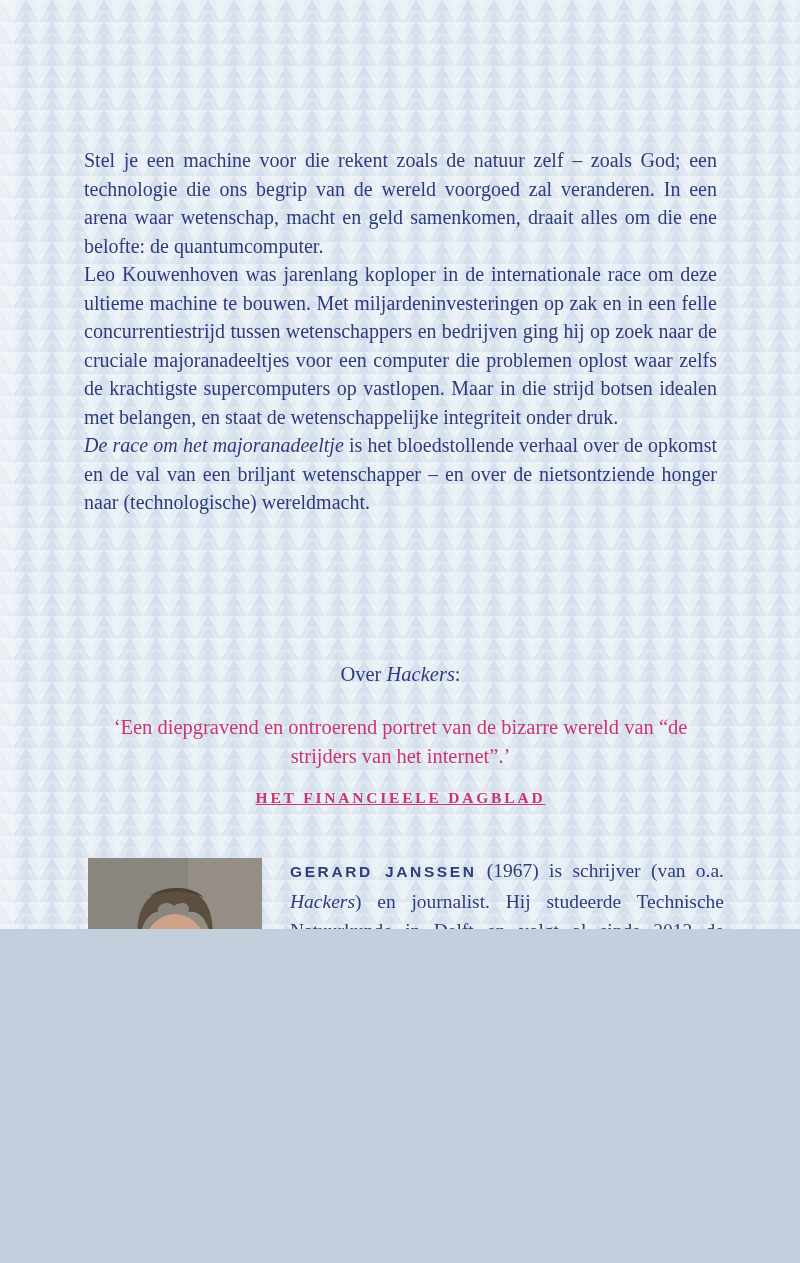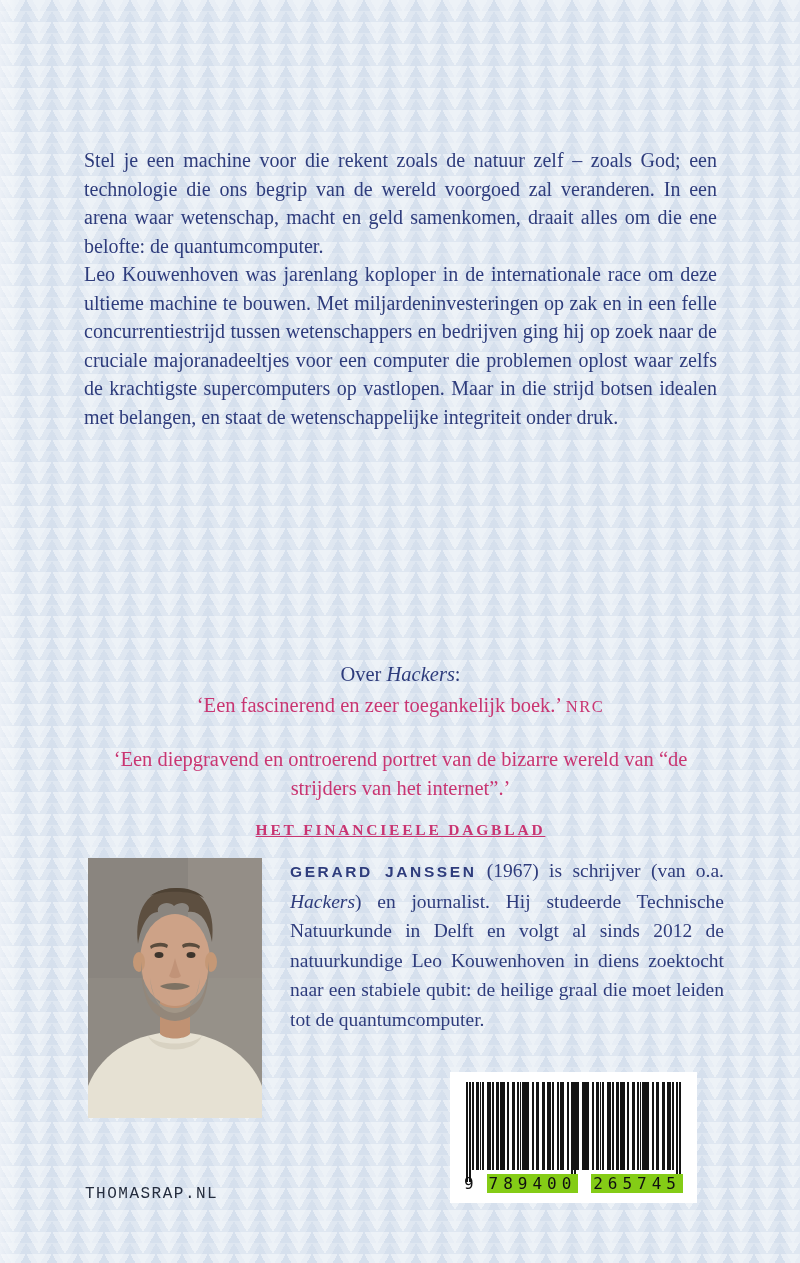--- a/index.html
+++ b/index.html
@@ -1,19 +1,19 @@
 <!DOCTYPE html>
 <html lang="nl"><head>
 <meta charset="utf-8">
 <style>
   * { margin:0; padding:0; box-sizing:border-box; }
   html,body { background:#c3cfdd; }
   .page {
     position:relative;
-    width:800px; height:1263px;
+    width:800px; height:929px;
     margin:0 auto;
     overflow:hidden;
     background-color:#dfe7f1;
     background-image:
       conic-gradient(from 330deg at 50% 100%, rgba(255,255,255,0.45) 60deg, rgba(255,255,255,0) 0),
       conic-gradient(from 150deg at 50% 0%,  rgba(199,212,230,0.40) 60deg, rgba(199,212,230,0) 0);
     background-size: 26px 22px, 26px 22px;
     background-position: 0 0, 13px 11px;
     font-family:"Liberation Serif", serif;
     color:#2e3c7c;
@@ -99,25 +99,25 @@
 </head>
 <body>
 
 <div class="page">
 
   <div class="spine-highlight"></div>
 
   <section class="blurb">
     <p>Stel je een machine voor die rekent zoals de natuur zelf – zoals God; een technologie die ons begrip van de wereld voorgoed zal veranderen. In een arena waar wetenschap, macht en geld samenkomen, draait alles om die ene belofte: de quantumcomputer.</p>
     <p>Leo Kouwenhoven was jarenlang koploper in de internationale race om deze ultieme machine te bouwen. Met miljardeninvesteringen op zak en in een felle concurrentiestrijd tussen wetenschappers en bedrijven ging hij op zoek naar de cruciale majoranadeeltjes voor een computer die problemen oplost waar zelfs de krachtigste supercomputers op vastlopen. Maar in die strijd botsen idealen met belangen, en staat de wetenschappelijke integriteit onder druk.</p>
+    <p><span class="italic">De race om het majoranadeeltje</span><span> is het bloedstollende verhaal over de opkomst en de val van een briljant wetenschapper – en over de nietsontziende honger naar (technologische) wereldmacht.</span></p>
   </section>
 
   <section class="quotes">
     <p class="quote-heading"><span>Over </span><span class="italic">Hackers</span><span>:</span></p>
-    <p class="pink quote1"><span>‘Een fascinerend en zeer toegankelijk boek.’ </span><span class="source-caps">NRC</span></p>
     <p class="pink quote2">‘Een diepgravend en ontroerend portret van de bizarre wereld van “de strijders van het internet”.’</p>
     <p class="pink quote2-source">HET FINANCIEELE DAGBLAD</p>
   </section>
 
   <div class="author-photo-wrap">
     <svg viewBox="0 0 174 260" width="174" height="260" aria-hidden="true">
       <rect x="0" y="0" width="174" height="260" fill="#8f8a83"></rect>
       <rect x="0" y="0" width="174" height="120" fill="#86817b" opacity="0.55"></rect>
       <rect x="100" y="0" width="74" height="260" fill="#9d978f" opacity="0.5"></rect>
 

